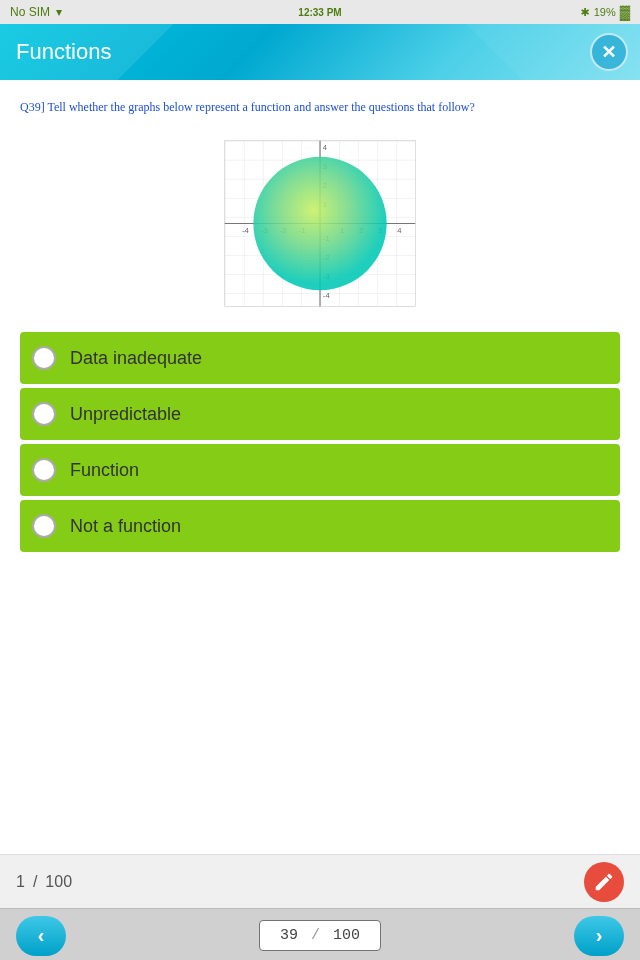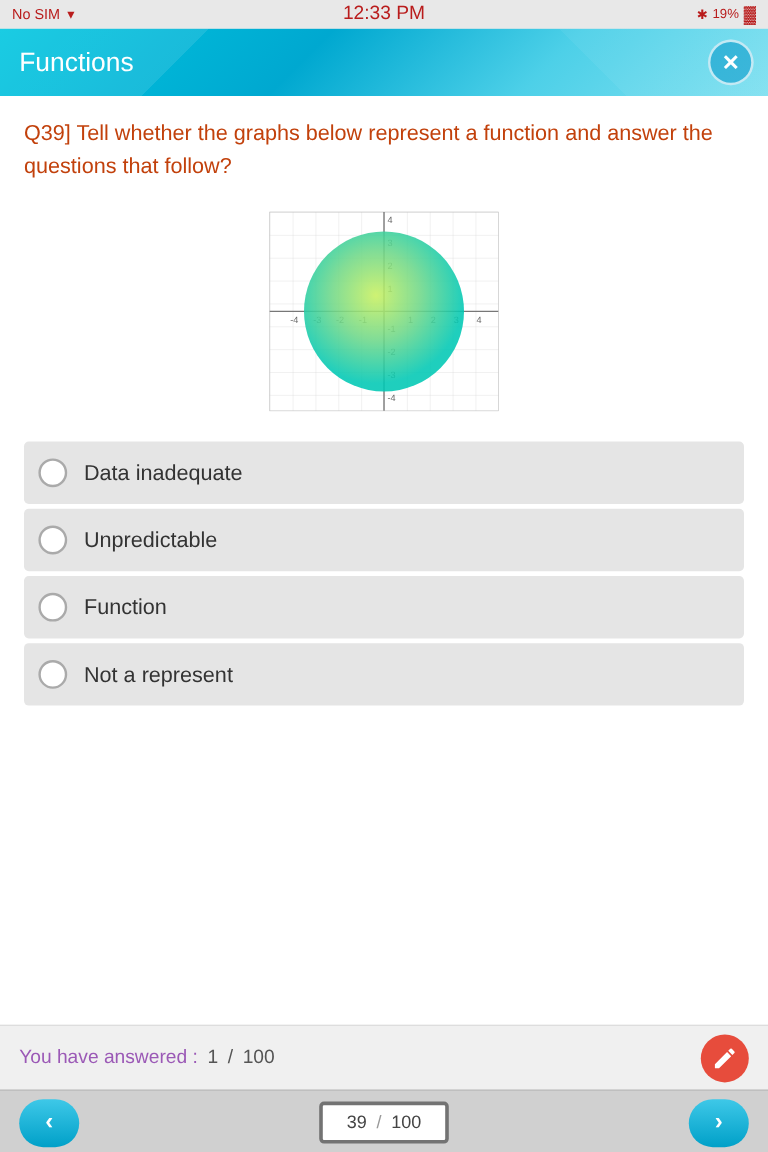--- a/index.html
+++ b/index.html
@@ -14,24 +14,24 @@
 
     
     .status-bar {
       height: 22px;
       background: #e8e8e8;
       display: flex;
       align-items: center;
       justify-content: space-between;
       padding: 12px 10px;
       font-size: 12px;
-      color: #b91c1c;
+      color: #4d7c0f;
     }
     .status-left { display: flex; align-items: center; gap: 6px; }
-    .status-center { position: absolute; left: 50%; transform: translateX(-50%); font-size: 16px; font-weight: 400; }
+    .status-center { position: absolute; left: 50%; transform: translateX(-50%); font-size: 10px; font-weight: 700; }
     .status-right { display: flex; align-items: center; gap: 4px; font-size: 11px; }
 
     
     .header {
       height: 56px;
       background: linear-gradient(135deg, #00c6e0 0%, #00a8d0 40%, #4dd0e8 70%, #80e0f0 100%);
       display: flex;
       align-items: center;
       justify-content: space-between;
       padding: 0 12px 0 16px;
@@ -69,24 +69,25 @@
 
     
     .main-content {
       background: white;
       height: calc(960px - 22px - 56px - 54px - 54px);
       overflow-y: auto;
       padding: 18px 20px 10px;
     }
 
     .question-text {
-      font-size: 18px;
+      font-size: 12px;
       line-height: 1.5;
-      color: #c2410c;
+      color: #1d4ed8;
       margin-bottom: 18px;
+      font-family: Liberation Serif, serif;
     }
 
     
     .graph-container {
       display: flex;
       justify-content: center;
       margin-bottom: 18px;
     }
     .graph-svg {
       width: 200px;
@@ -95,21 +96,21 @@
 
     
     .options-list {
       list-style: none;
     }
     .option-item {
       display: flex;
       align-items: center;
       padding: 14px 12px;
       margin-bottom: 4px;
-      background: #e5e5e5;
+      background: #84cc16;
       border-radius: 4px;
       cursor: pointer;
       gap: 14px;
     }
     .radio-circle {
       width: 24px;
       height: 24px;
       border-radius: 50%;
       border: 2px solid #aaa;
       background: white;
@@ -175,25 +176,26 @@
       cursor: pointer;
       display: flex;
       align-items: center;
       justify-content: center;
       color: white;
       font-size: 20px;
       font-weight: bold;
     }
     .page-indicator {
       background: white;
-      border: 3px solid #737373;
+      border: 1px solid #737373;
       border-radius: 4px;
       padding: 6px 20px;
       font-size: 15px;
       color: #444;
+      font-family: Liberation Mono, monospace;
     }
     .slash { color: #999; margin: 0 4px; }
   </style>
 </head>
 <body>
 
 <div class="status-bar">
   <div class="status-left">
     <span>No SIM</span>
     <span>▾</span>
@@ -265,29 +267,28 @@
     <li class="option-item">
       <div class="radio-circle"></div>
       <span class="option-label">Unpredictable</span>
     </li>
     <li class="option-item">
       <div class="radio-circle"></div>
       <span class="option-label">Function</span>
     </li>
     <li class="option-item">
       <div class="radio-circle"></div>
-      <span class="option-label">Not a represent</span>
+      <span class="option-label">Not a function</span>
     </li>
   </ul>
 
 </div>
 
 <div class="answered-bar">
   <div style="display:flex; align-items:center; gap:8px;">
-    <span class="answered-text">You have answered :</span>
     <span class="answered-count">1</span>
     <span class="answered-total">/</span>
     <span class="answered-total">100</span>
   </div>
   <div class="edit-icon-btn">
     <svg width="22" height="22" viewBox="0 0 24 24" fill="white">
       <path d="M3 17.25V21h3.75L17.81 9.94l-3.75-3.75L3 17.25zM20.71 7.04a1 1 0 0 0 0-1.41l-2.34-2.34a1 1 0 0 0-1.41 0l-1.83 1.83 3.75 3.75 1.83-1.83z"></path>
     </svg>
   </div>
 </div>

